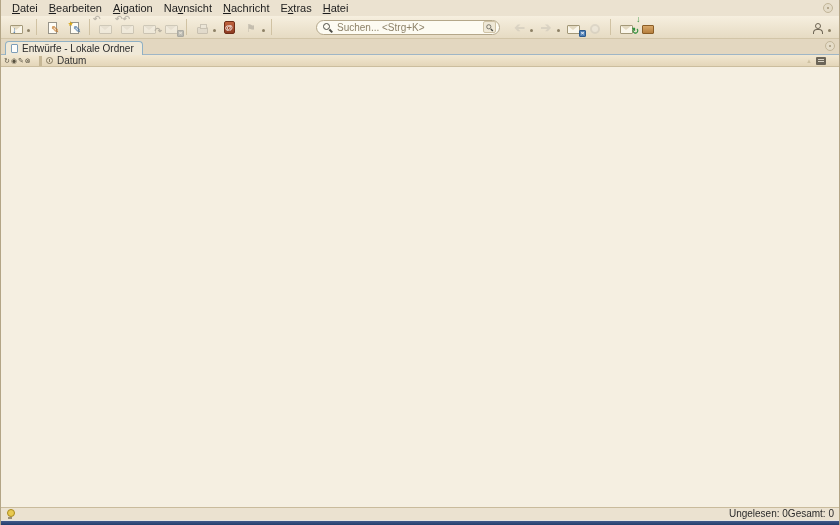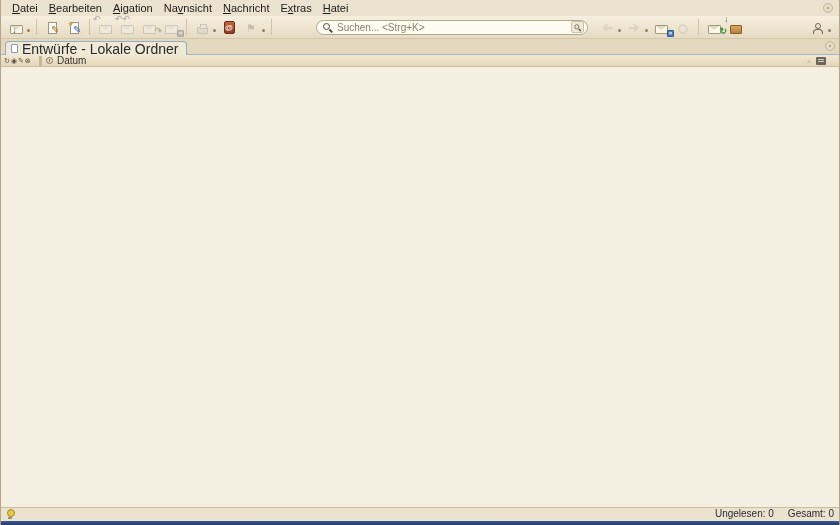--- a/index.html
+++ b/index.html
@@ -60,38 +60,38 @@
   .box { display:inline-block; width:12px; height:9px; background:linear-gradient(#d9a869,#b57f3e);
          border:1px solid #8a5d26; border-radius:1px; position:relative; }
   .person { position:relative; width:9px; height:11px; display:inline-block; }
   .person::before { content:""; position:absolute; top:0; left:2px; width:4px; height:4px;
                     border:1px solid #6e6554; border-radius:50%; }
   .person::after { content:""; position:absolute; bottom:0; left:0; width:8px; height:4px;
                    border:1px solid #6e6554; border-bottom:none; border-radius:4px 4px 0 0; }
 
   
   .search { display:flex; align-items:center; background:#fdfbf2; border:1px solid #b4a78a;
-            border-radius:8px; height:15px; width:272px; margin:0 8px 0 40px; padding:0 3px 0 5px; }
+            border-radius:8px; height:15px; width:184px; margin:0 8px 0 40px; padding:0 3px 0 5px; }
   .mag { position:relative; width:11px; height:11px; flex:0 0 11px; }
   .mag::before { content:""; position:absolute; top:1px; left:1px; width:5px; height:5px;
                  border:1.5px solid #4c4c45; border-radius:50%; }
   .mag::after { content:""; position:absolute; width:4px; height:1.5px; background:#4c4c45;
                 transform:rotate(45deg); left:7px; top:8px; }
   .search-ph { color:#8d8268; font-size:10px; margin-left:4px; flex:1; white-space:nowrap;
                overflow:hidden; }
   .search-btn { width:13px; height:12px; border:1px solid #cfc3a6; border-radius:2px;
                 background:#efe8d6; display:flex; align-items:center; justify-content:center; }
   .search-btn .mag { transform:scale(.7); }
 
   
   .tabbar { height:16px; flex:0 0 16px; background:#e3d7c0; display:flex; align-items:flex-end;
             padding:0 4px; border-bottom:1px solid #9fb6c6; }
   .tab { height:14px; background:#f0e9d8; border:1px solid #8fb0c4; border-bottom:none;
          border-radius:4px 4px 0 0; display:flex; align-items:center; gap:4px; padding:0 8px 0 5px;
-         font-size:14px; color:#2a2a2a; margin-bottom:-1px; white-space:nowrap; }
+         font-size:10px; color:#2a2a2a; margin-bottom:-1px; white-space:nowrap; }
   .tab-doc { width:7px; height:9px; background:#fdfdfb; border:1px solid #7d9db8; border-radius:1px; }
   .tabbar .circ-btn { margin-bottom:3px; }
 
   
   .listheader { height:12px; flex:0 0 12px; background:linear-gradient(#f2e8d2,#e4d6b9);
                 border-bottom:1px solid #cbbd9e; display:flex; align-items:center;
                 font-size:10px; color:#333; line-height:1; }
   .h-status { width:38px; flex:0 0 38px; display:flex; align-items:center; gap:1px; padding-left:3px; }
   .h-status span { font-size:7px; color:#56503f; }
   .h-sep { width:1px; height:10px; background:#c6b795; flex:0 0 1px; }
@@ -112,21 +112,21 @@
 
   
   .statusbar { height:13px; flex:0 0 13px; background:#ebe2d0; border-top:1px solid #c9bb9c;
                display:flex; align-items:center; font-size:10px; color:#2b2b2b; padding:0 5px;
                gap:6px; line-height:1; }
   .st-icon { width:8px; height:10px; position:relative; flex:0 0 8px; }
   .st-icon::before { content:""; position:absolute; top:0; left:1px; width:6px; height:6px;
                      background:#e8c94f; border:1px solid #a8891e; border-radius:50%; }
   .st-icon::after { content:""; position:absolute; bottom:0; left:2px; width:4px; height:2px;
                     background:#9a8f75; }
-  .st-right { margin-left:auto; display:flex; gap:14px; }
+  .st-right { margin-left:auto; display:flex; }
 
   
   .bottom-strip { height:5px; flex:0 0 5px; border-top:1px solid #e6e5e1;
                   background:linear-gradient(#41598a,#223d6b); }
 </style>
 </head>
 <body>
 
 <div class="window">
 

